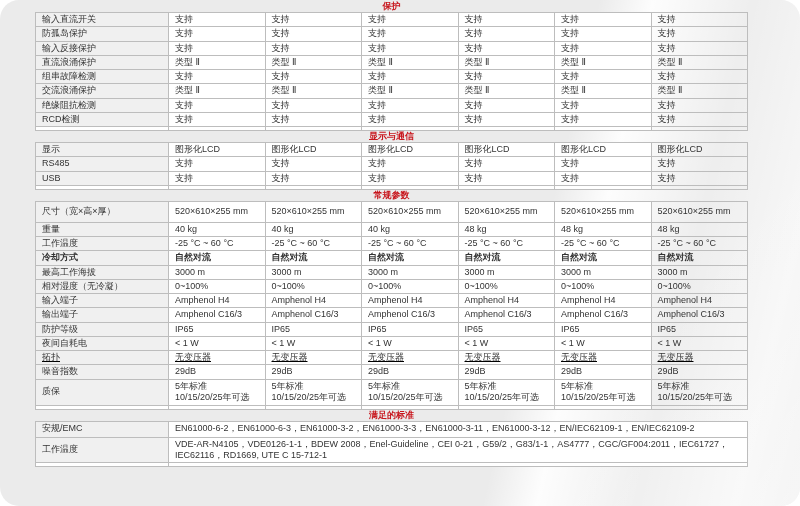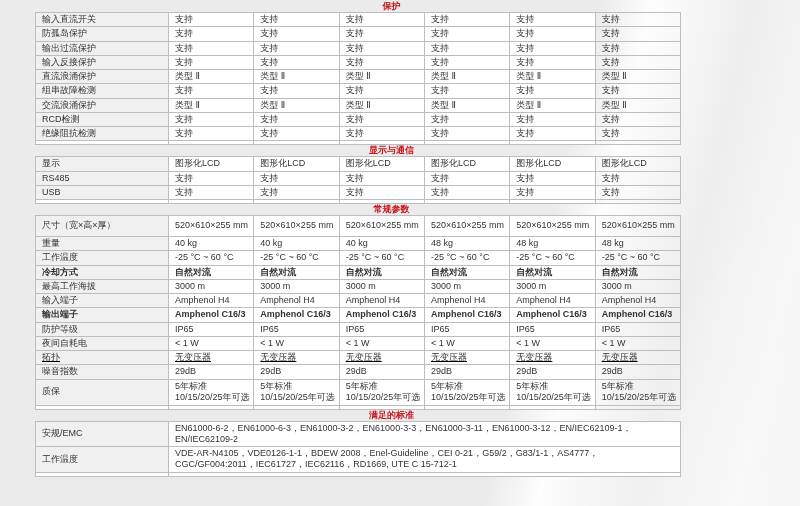--- a/index.html
+++ b/index.html
@@ -1,19 +1,20 @@
 <!DOCTYPE html>
 <html><head>
 <meta charset="utf-8">
 <style>
   html,body{margin:0;padding:0;}
   .page{
     position:relative;width:800px;height:506px;overflow:hidden;
     background:#ebebeb;
     font-family:"Liberation Sans","DejaVu Sans",sans-serif;
+    border-radius:19px;
   }
   .swoosh{position:absolute;pointer-events:none;}
   .sw1{
     left:540px;top:-110px;width:440px;height:780px;
     transform:rotate(13deg);
     background:linear-gradient(90deg,
       rgba(255,255,255,0) 0%,
       rgba(255,255,255,0.9) 12%,
       rgba(255,255,255,0.15) 34%,
       rgba(255,255,255,0.6) 56%,
@@ -27,21 +28,21 @@
       rgba(255,255,255,0) 0%,
       rgba(255,255,255,0.35) 45%,
       rgba(255,255,255,0.85) 100%);
   }
   .content{position:absolute;left:35px;top:1px;width:713px;}
   .sec-title{
     height:11px;line-height:11px;text-align:center;
     font-size:9px;font-weight:bold;color:#c8161d;
   }
   table.spec{
-    border-collapse:collapse;table-layout:fixed;width:646px;
+    border-collapse:collapse;table-layout:fixed;width:713px;
     background:transparent;
   }
   table.spec td{
     border:1px solid #bdbdbd;
     font-size:9px;color:#333;line-height:1.25;
     padding:1px 2px 1px 6px;
     vertical-align:middle;white-space:pre-line;overflow:hidden;
   }
   td.label{background:#f0f0f0;}
   td.val{background:#ffffff;}
@@ -80,29 +81,20 @@
             <tr style="height: 14px;">
               <td class="label">防孤岛保护</td>
               <td class="val">支持</td>
               <td class="val">支持</td>
               <td class="val">支持</td>
               <td class="val">支持</td>
               <td class="val">支持</td>
               <td class="val last">支持</td>
             </tr>
             <tr style="height: 14px;">
-              <td class="label">输出过流保护</td>
-              <td class="val">支持</td>
-              <td class="val">支持</td>
-              <td class="val">支持</td>
-              <td class="val">支持</td>
-              <td class="val">支持</td>
-              <td class="val last">支持</td>
-            </tr>
-            <tr style="height: 14px;">
               <td class="label">输入反接保护</td>
               <td class="val">支持</td>
               <td class="val">支持</td>
               <td class="val">支持</td>
               <td class="val">支持</td>
               <td class="val">支持</td>
               <td class="val last">支持</td>
             </tr>
             <tr style="height: 14px;">
               <td class="label">直流浪涌保护</td>
@@ -125,30 +117,30 @@
             <tr style="height: 14px;">
               <td class="label">交流浪涌保护</td>
               <td class="val">类型 Ⅱ</td>
               <td class="val">类型 Ⅱ</td>
               <td class="val">类型 Ⅱ</td>
               <td class="val">类型 Ⅱ</td>
               <td class="val">类型 Ⅱ</td>
               <td class="val last">类型 Ⅱ</td>
             </tr>
             <tr style="height: 14px;">
+              <td class="label">绝缘阻抗检测</td>
+              <td class="val">支持</td>
+              <td class="val">支持</td>
+              <td class="val">支持</td>
+              <td class="val">支持</td>
+              <td class="val">支持</td>
+              <td class="val last">支持</td>
+            </tr>
+            <tr style="height: 14px;">
               <td class="label">RCD检测</td>
-              <td class="val">支持</td>
-              <td class="val">支持</td>
-              <td class="val">支持</td>
-              <td class="val">支持</td>
-              <td class="val">支持</td>
-              <td class="val last">支持</td>
-            </tr>
-            <tr style="height: 14px;">
-              <td class="label">绝缘阻抗检测</td>
               <td class="val">支持</td>
               <td class="val">支持</td>
               <td class="val">支持</td>
               <td class="val">支持</td>
               <td class="val">支持</td>
               <td class="val last">支持</td>
             </tr>
             <tr class="strip">
               <td class="val"></td>
               <td class="val"></td>
@@ -265,29 +257,38 @@
             <tr style="height: 14px;">
               <td class="label">最高工作海拔</td>
               <td class="val">3000 m</td>
               <td class="val">3000 m</td>
               <td class="val">3000 m</td>
               <td class="val">3000 m</td>
               <td class="val">3000 m</td>
               <td class="val last">3000 m</td>
             </tr>
             <tr style="height: 14px;">
+              <td class="label">相对湿度（无冷凝）</td>
+              <td class="val">0~100%</td>
+              <td class="val">0~100%</td>
+              <td class="val">0~100%</td>
+              <td class="val">0~100%</td>
+              <td class="val">0~100%</td>
+              <td class="val last">0~100%</td>
+            </tr>
+            <tr style="height: 14px;">
               <td class="label">输入端子</td>
               <td class="val">Amphenol H4</td>
               <td class="val">Amphenol H4</td>
               <td class="val">Amphenol H4</td>
               <td class="val">Amphenol H4</td>
               <td class="val">Amphenol H4</td>
               <td class="val last">Amphenol H4</td>
             </tr>
-            <tr style="height: 14px; font-weight: bold;">
+            <tr style="height: 14px;">
               <td class="label">输出端子</td>
               <td class="val">Amphenol C16/3</td>
               <td class="val">Amphenol C16/3</td>
               <td class="val">Amphenol C16/3</td>
               <td class="val">Amphenol C16/3</td>
               <td class="val">Amphenol C16/3</td>
               <td class="val last">Amphenol C16/3</td>
             </tr>
             <tr style="height: 14px;">
               <td class="label">防护等级</td>

